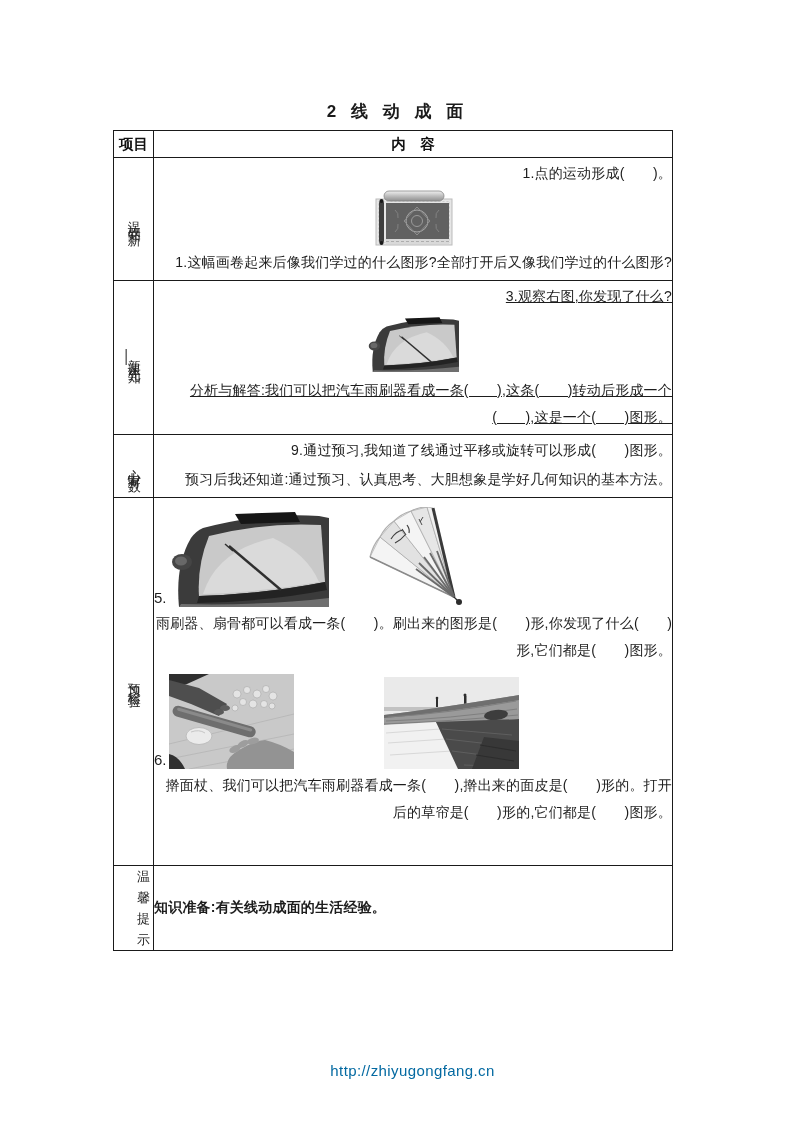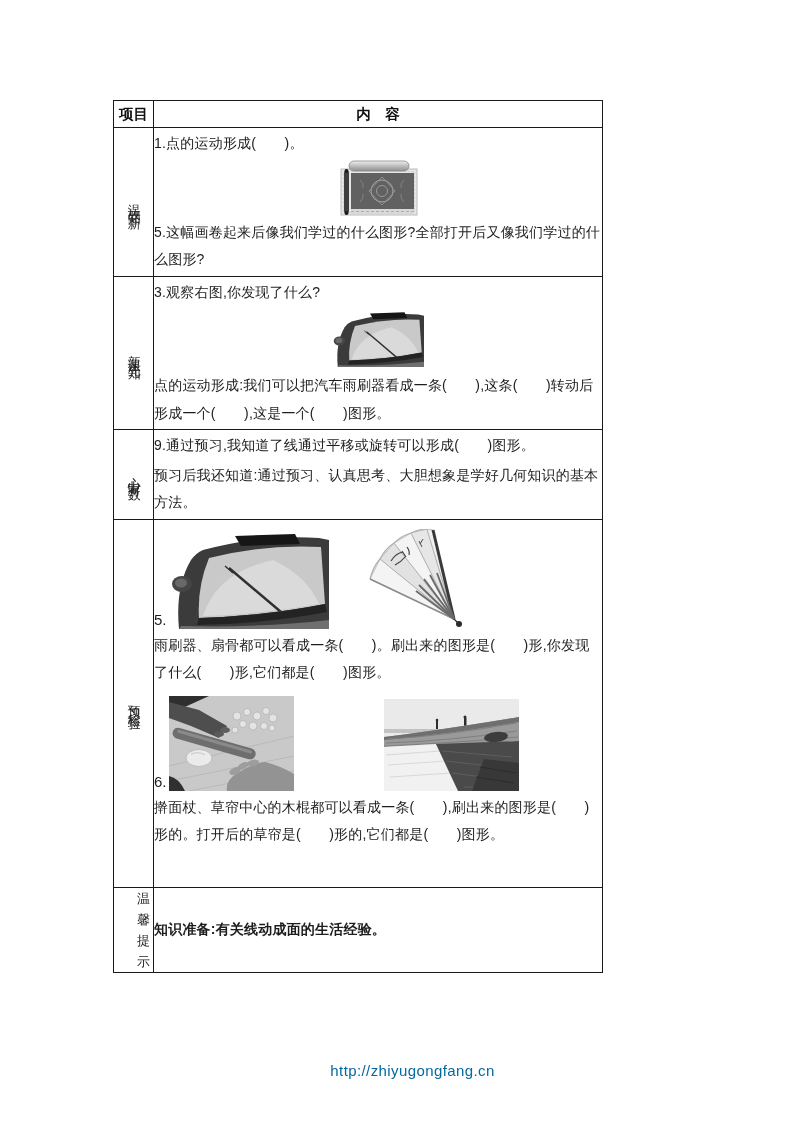--- a/index.html
+++ b/index.html
@@ -9,52 +9,53 @@
     background: #ffffff;
     font-family: "Liberation Sans", sans-serif;
     color: #1d1d1d;
     overflow: hidden;
   }
   .sheet { position: absolute; left: 113px; top: 100px; width: 569px; }
   .title {
     font-size: 17px; font-weight: 600; text-align: center;
     letter-spacing: 5px; color: #1b1b1b; margin: 0 0 7px 0;
   }
-  table.ws { border-collapse: collapse; table-layout: fixed; width: 490px; }
+  table.ws { border-collapse: collapse; table-layout: fixed; width: 560px; }
   table.ws th, table.ws td { border: 1.6px solid #1a1a1a; padding: 0; }
   col.c-label { width: 40px; }
   th.hdr { height: 26px; font-size: 14.5px; font-weight: 700; text-align: center; vertical-align: middle; color:#111; }
   td.label-cell { text-align: center; vertical-align: middle; }
   .v-label {
     writing-mode: vertical-rl; text-orientation: upright;
     font-size: 13px; letter-spacing: 4px; color: #222; margin: 0 auto; line-height: 1.1;
   }
   .tips-label { font-size: 13px; color: #222; line-height: 21px; margin-left: 20px; }
-  td.content-cell { vertical-align: top; padding: 2px 9px 2px 9px; }
+  td.content-cell { vertical-align: top; padding: 2px 9px 2px 9px; text-align: right; }
   .line { font-size: 14px; line-height: 27.5px; margin: 2px 0; letter-spacing: 0.2px; color: #1d1d1d; }
   .img-center { text-align: center; margin: 1px 0; line-height: 0; }
   figure { display: inline-block; margin: 0; line-height: 0; }
   .img-row { display: flex; align-items: flex-end; margin: 9px 0 3px 0; }
   .qnum { font-size: 15px; color: #1d1d1d; line-height: 1; padding: 0 2px 2px 0; }
   .gap-fan { margin-left: 38px; }
   .gap-straw { margin-left: 90px; }
   td.tips-content { vertical-align: middle; padding: 0 9px; font-weight: bold; }
-  .row-h1 { height: 123px; } .row-h2 { height: 144px; } .row-h3 { height: 63px; }
+  .row-h1 { height: 123px; } .row-h2 { height: 144px; text-decoration: underline; } .row-h3 { height: 63px; }
   .row-h4 { height: 368px; } .row-h5 { height: 48px; }
   .footer {
     position: absolute; left: 16px; top: 1062px; width: 100%;
     text-align: center; font-size: 15px; color: #0369a1; letter-spacing: 0.4px;
   }
 </style>
 </head>
 <body>
 
 <div class="page">
   <div class="sheet">
 
+    <h1 class="title">2 线 动 成 面</h1>
 
     <table class="ws">
       <colgroup>
           <col class="c-label">
           <col>
         </colgroup>
 
       <tbody>
           <tr>
         <th class="hdr">项目</th>
@@ -86,21 +87,21 @@
                 <circle cx="10.5" cy="53" r="2" fill="#191919"></circle>
                 <circle cx="46" cy="31" r="11" fill="none" stroke="#a8a8a8"></circle>
                 <circle cx="46" cy="31" r="5.5" fill="none" stroke="#9a9a9a"></circle>
                 <path d="M46,17 L59,31 L46,45 L33,31 Z" fill="none" stroke="#8f8f8f"></path>
                 <path d="M24,20 q4,3 3,8 M68,20 q-4,3 -3,8 M24,42 q4,-3 3,-8 M68,42 q-4,-3 -3,-8" fill="none" stroke="#8a8a8a" stroke-width="0.8"></path>
                 <rect x="15" y="49" width="63" height="5" fill="#d9d9d9"></rect>
                 <line x1="15" y1="51.5" x2="78" y2="51.5" stroke="#adadad" stroke-dasharray="3,2"></line>
               </svg>
             </figure>
           </div>
-          <p class="line">5.这幅画卷起来后像我们学过的什么图形?全部打开后又像我们学过的什么图形?</p>
+          <p class="line">1.这幅画卷起来后像我们学过的什么图形?全部打开后又像我们学过的什么图形?</p>
         </td>
       </tr>
 
       <tr class="row-h2">
         <td class="label-cell">
           <div class="v-label">新课先知</div>
         </td>
         <td class="content-cell">
           <p class="line">3.观察右图,你发现了什么?</p>
           <div class="img-center">
@@ -114,21 +115,21 @@
                   <path d="M30,86 Q95,84 156,72 L158,80 Q95,92 28,93 Z" fill="#232323"></path>
                   <path d="M10,97 L160,97 L160,88 Q90,96 12,94 Z" fill="#6f6f6f"></path>
                   <line x1="60" y1="36" x2="112" y2="80" stroke="#2f2f2f" stroke-width="2.4"></line>
                   <line x1="56" y1="34" x2="64" y2="41" stroke="#2f2f2f" stroke-width="1.4"></line>
                   <ellipse cx="13" cy="52" rx="10" ry="8" fill="#454545"></ellipse>
                   <ellipse cx="12" cy="51" rx="6" ry="4.5" fill="#686868"></ellipse>
                 </g>
               </svg>
             </figure>
           </div>
-          <p class="line">点的运动形成:我们可以把汽车雨刷器看成一条(　　),这条(　　)转动后形成一个(　　),这是一个(　　)图形。</p>
+          <p class="line">分析与解答:我们可以把汽车雨刷器看成一条(　　),这条(　　)转动后形成一个(　　),这是一个(　　)图形。</p>
         </td>
       </tr>
 
       <tr class="row-h3">
         <td class="label-cell">
           <div class="v-label">心中有数</div>
         </td>
         <td class="content-cell">
           <p class="line">9.通过预习,我知道了线通过平移或旋转可以形成(　　)图形。</p>
           <p class="line">预习后我还知道:通过预习、认真思考、大胆想象是学好几何知识的基本方法。</p>
@@ -225,21 +226,21 @@
                 <path d="M0,48 L52,45 L74,92 L0,92 Z" fill="#f1f1f1"></path>
                 <path d="M2,56 L56,52 M4,66 L62,62 M6,78 L68,74" fill="none" stroke="#d8d8d8"></path>
                 <path d="M52,45 L135,42 L135,92 L74,92 Z" fill="#4a4a4a"></path>
                 <path d="M58,52 L128,58 M62,62 L132,70 M68,74 L130,82 M80,88 L134,90" fill="none" stroke="#5f5f5f"></path>
                 <path d="M100,60 L135,64 L135,92 L88,92 Z" fill="#383838"></path>
                 <path d="M96,68 L132,74 M92,78 L130,84" fill="none" stroke="#2c2c2c"></path>
               </svg>
             </figure>
           </div>
 
-          <p class="line">擀面杖、草帘中心的木棍都可以看成一条(　　),刷出来的图形是(　　)形的。打开后的草帘是(　　)形的,它们都是(　　)图形。</p>
+          <p class="line">擀面杖、我们可以把汽车雨刷器看成一条(　　),擀出来的面皮是(　　)形的。打开后的草帘是(　　)形的,它们都是(　　)图形。</p>
         </td>
       </tr>
 
       <tr class="row-h5">
         <td class="label-cell">
           <div class="tips-label">温馨</div>
           <div class="tips-label">提示</div>
         </td>
         <td class="tips-content">
           <p class="line">知识准备:有关线动成面的生活经验。</p>

